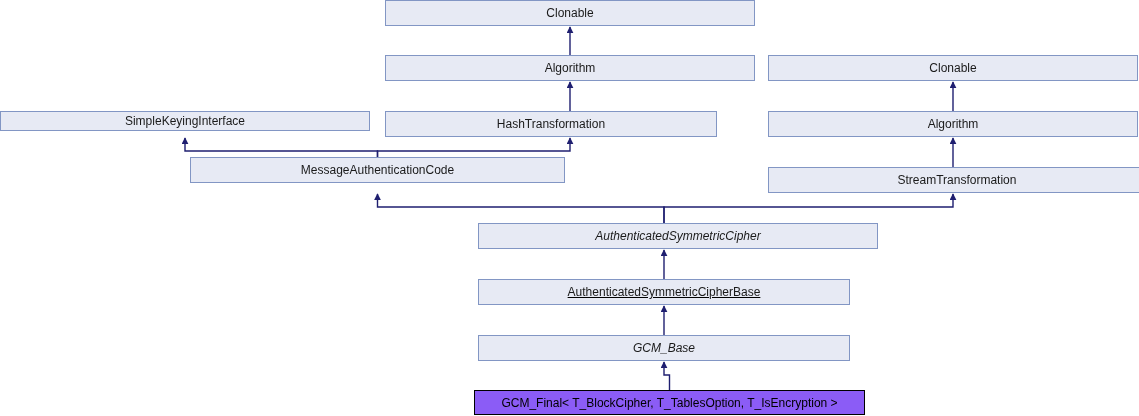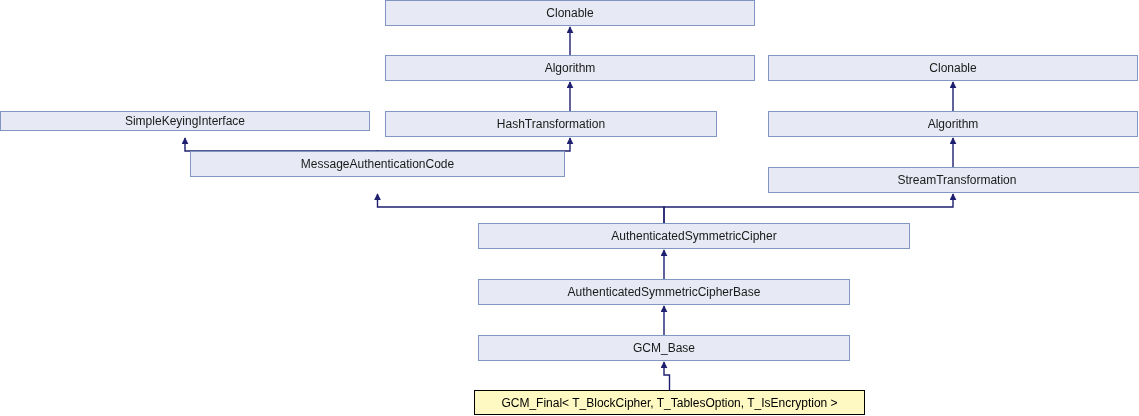--- a/index.html
+++ b/index.html
@@ -29,21 +29,21 @@
     position: absolute;
     box-sizing: border-box;
     background: #e7eaf4;
     border: 1px solid #8296c4;
     display: flex;
     align-items: center;
     justify-content: center;
     z-index: 2;
   }
   .node.current {
-    background: #fef9c3;
+    background: #8b5cf6;
     border: 1px solid #000000;
   }
   .node-label {
     font-family: "Liberation Sans", sans-serif;
     font-size: 12px;
     line-height: 14px;
     color: #1a1a1a;
     white-space: nowrap;
     letter-spacing: 0px;
   }
@@ -87,33 +87,33 @@
       </div>
       <div class="node" style="left: 0px; top: 111px; width: 370px; height: 20px;">
         <span class="node-label">SimpleKeyingInterface</span>
       </div>
       <div class="node" style="left: 385px; top: 111px; width: 332px; height: 26px;">
         <span class="node-label">HashTransformation</span>
       </div>
       <div class="node" style="left: 768px; top: 111px; width: 370px; height: 26px;">
         <span class="node-label">Algorithm</span>
       </div>
-      <div class="node" style="left: 190px; top: 151px; width: 375px; height: 26px;">
+      <div class="node" style="left: 190px; top: 157px; width: 375px; height: 26px;">
         <span class="node-label">MessageAuthenticationCode</span>
       </div>
       <div class="node" style="left: 768px; top: 167px; width: 378px; height: 26px;">
         <span class="node-label">StreamTransformation</span>
       </div>
-      <div class="node" style="left: 478px; top: 223px; width: 432px; height: 26px;">
+      <div class="node" style="left: 478px; top: 223px; width: 400px; height: 26px; font-style: italic;">
         <span class="node-label">AuthenticatedSymmetricCipher</span>
       </div>
-      <div class="node" style="left: 478px; top: 279px; width: 372px; height: 26px;">
+      <div class="node" style="left: 478px; top: 279px; width: 372px; height: 26px; text-decoration: underline;">
         <span class="node-label">AuthenticatedSymmetricCipherBase</span>
       </div>
-      <div class="node" style="left: 478px; top: 335px; width: 372px; height: 26px;">
+      <div class="node" style="left: 478px; top: 335px; width: 372px; height: 26px; font-style: italic;">
         <span class="node-label">GCM_Base</span>
       </div>
       <div class="node current" style="left: 474px; top: 390px; width: 391px; height: 25px;">
         <span class="node-label">GCM_Final&lt; T_BlockCipher, T_TablesOption, T_IsEncryption &gt;</span>
       </div>
     </div>
 
 </div>
 
 </body></html>

